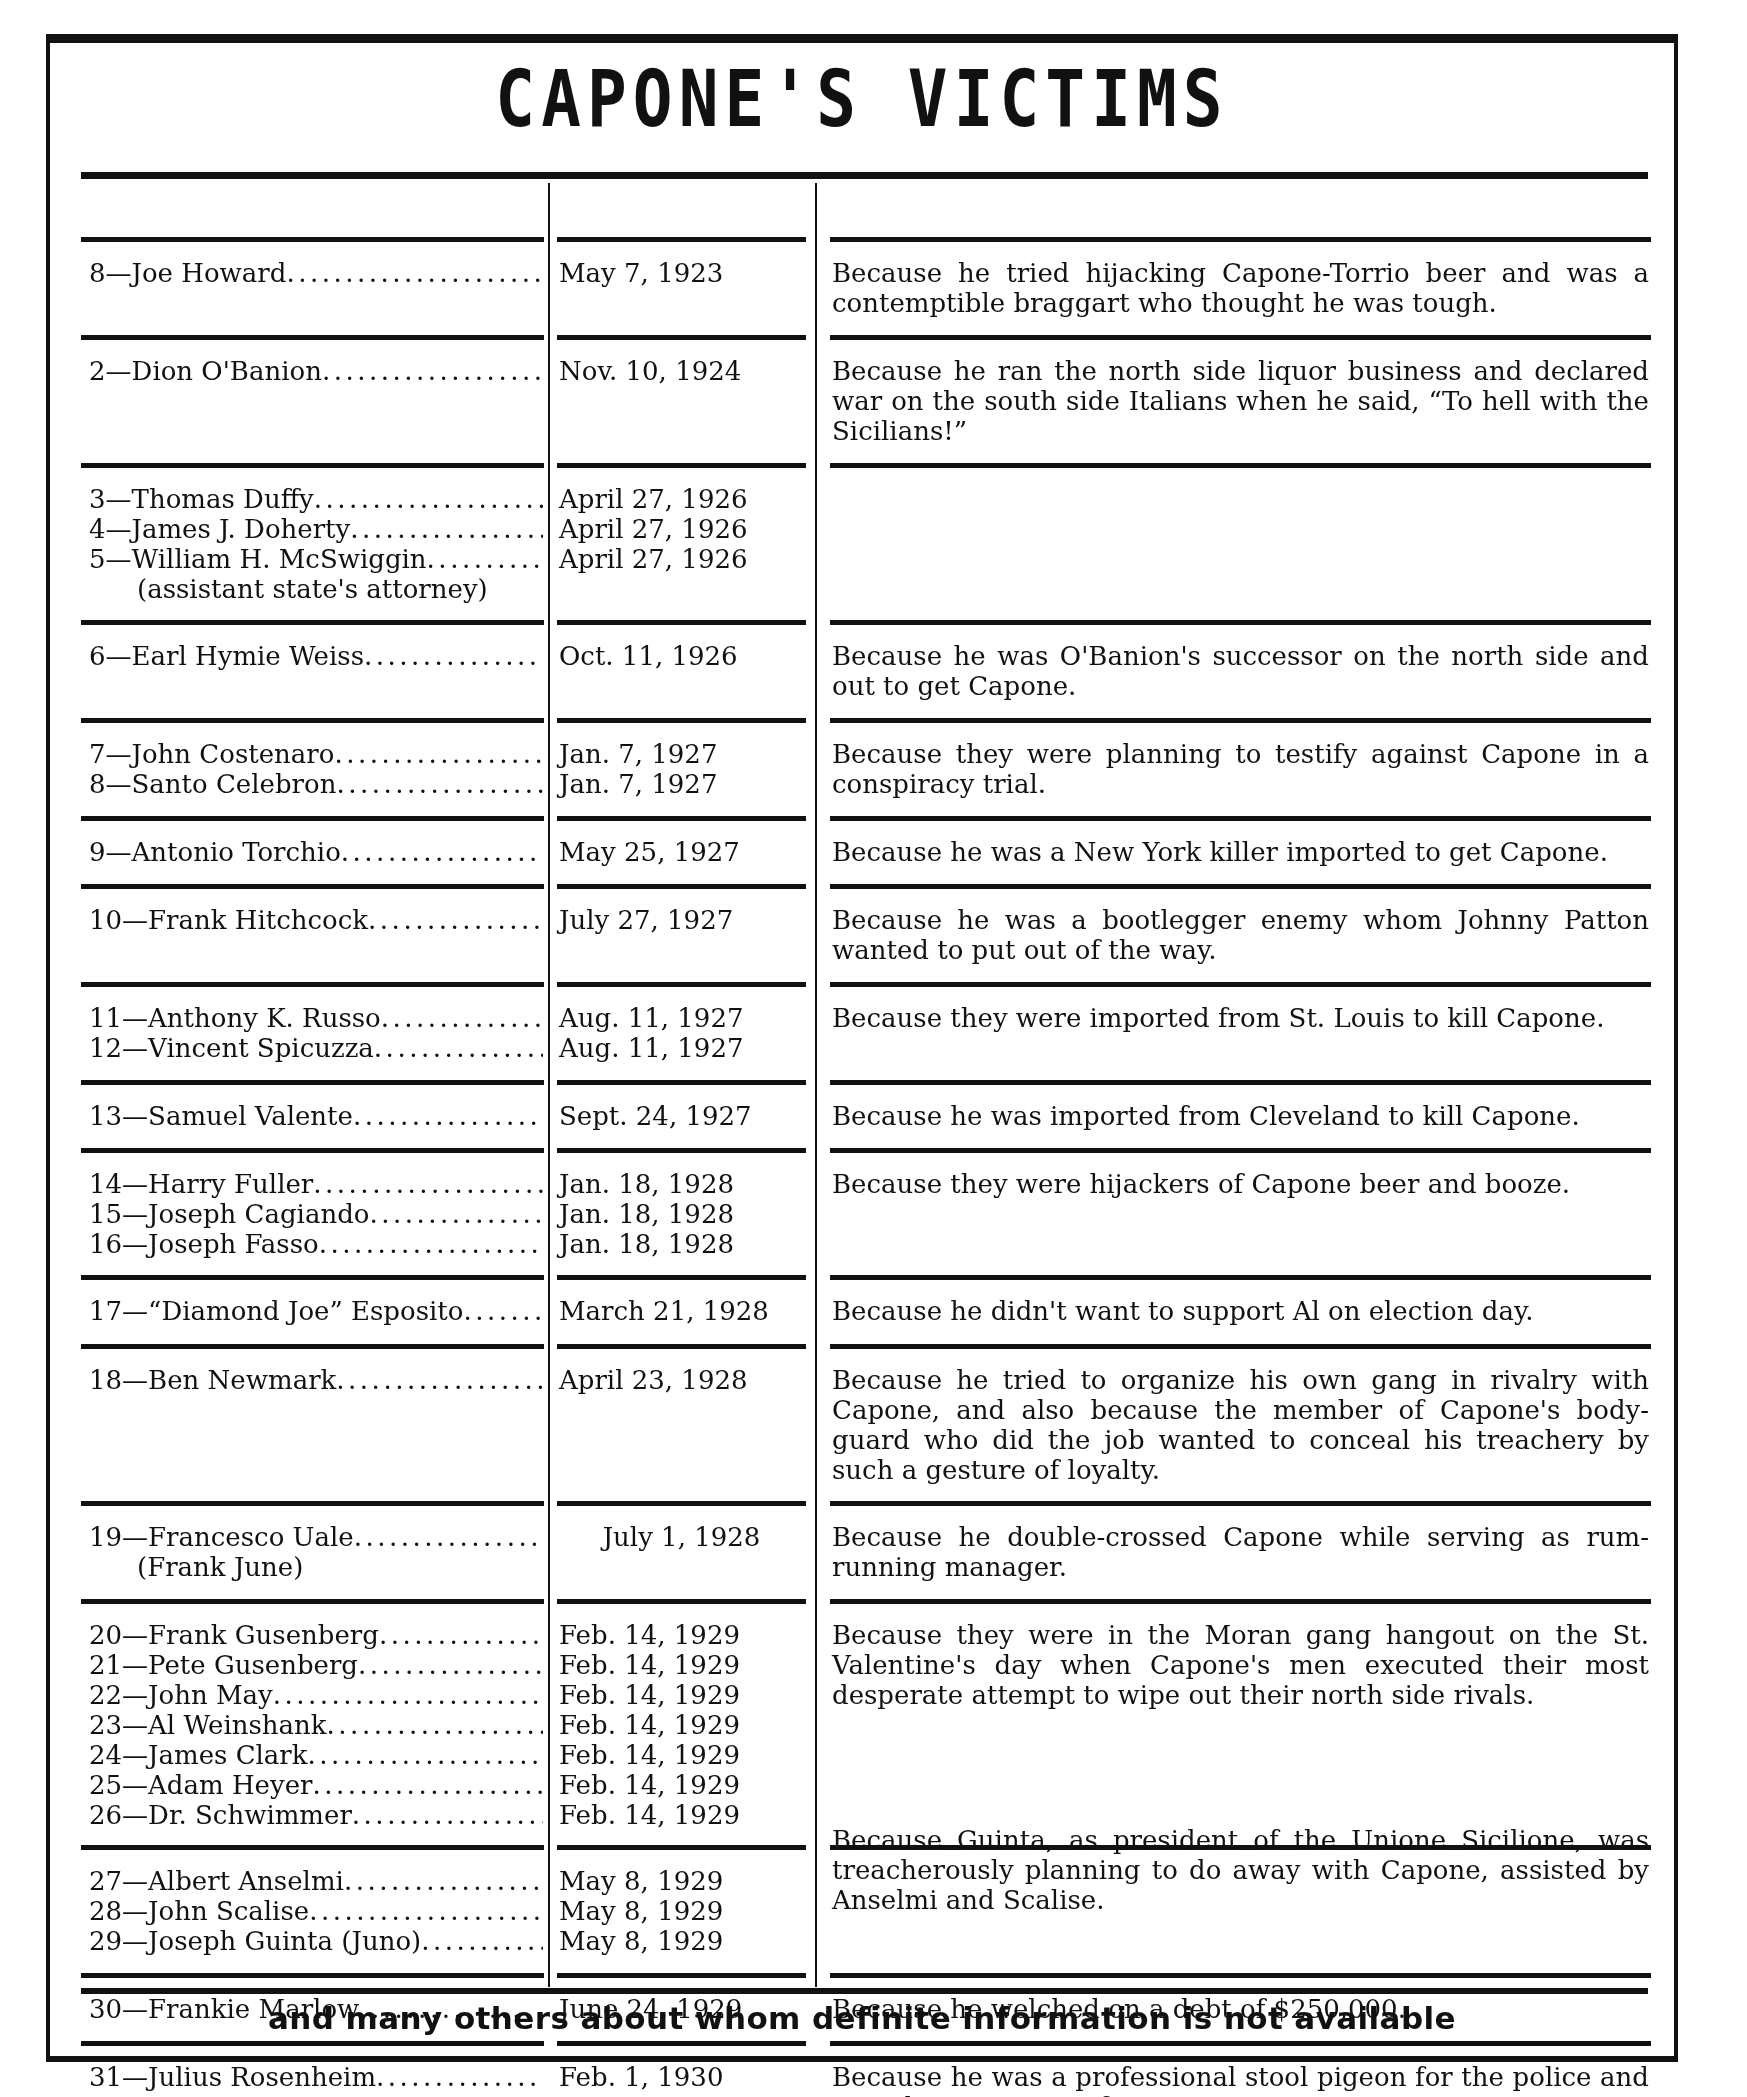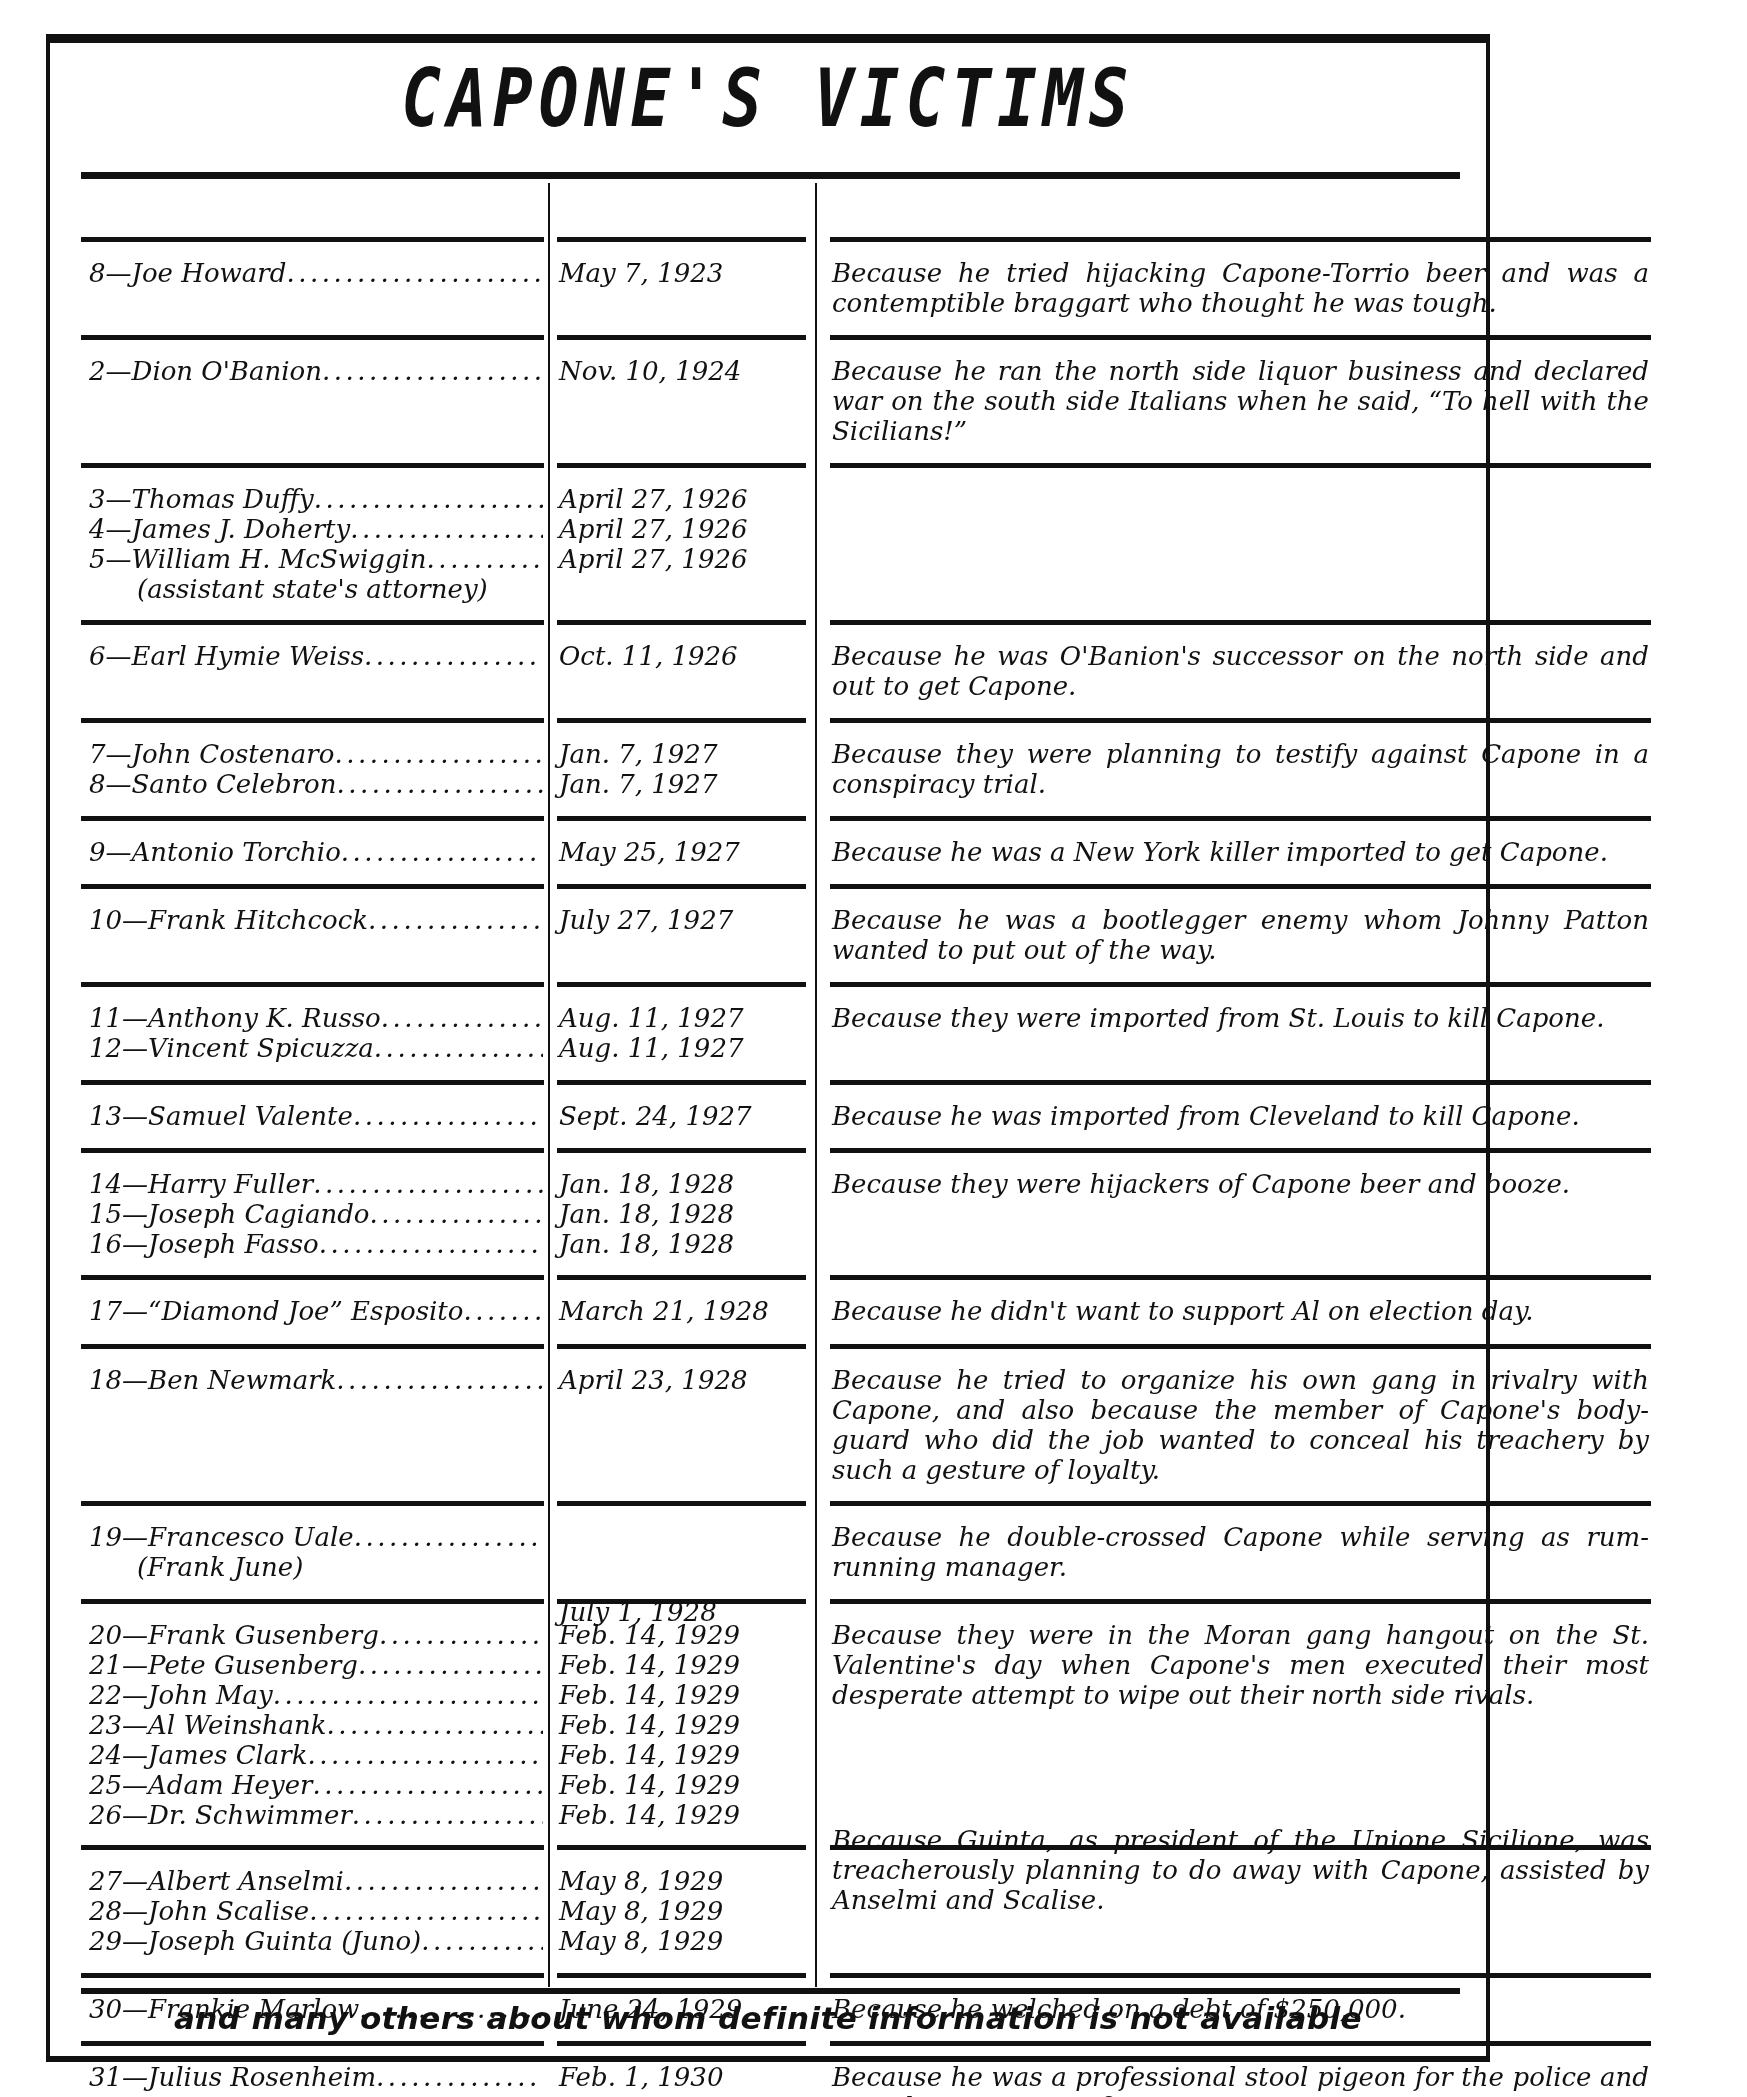--- a/index.html
+++ b/index.html
@@ -4,23 +4,23 @@
 <style>
   html, body { margin: 0; padding: 0; background: #ffffff; }
   body {
     width: 1748px; height: 2097px; position: relative; overflow: hidden;
     font-family: "DejaVu Serif", "Liberation Serif", serif; color: #111;
   }
   .left-margin-speck {
     position: absolute; left: 0; top: 0; width: 26px; height: 2097px;
   }
   .frame {
-    position: absolute; left: 46px; top: 34px; width: 1444px; height: 2028px;
+    position: absolute; left: 46px; top: 34px; width: 1632px; height: 2028px;
     border: 4.4px solid #111; box-sizing: border-box;
-    border-top-width: 9.6px; border-bottom-width: 6.1px; font-style: italic;
+    border-top-width: 9.6px; border-bottom-width: 6.1px;
   }
   .title {
     position: absolute; left: 0; right: 0; top: 24px; text-align: center;
     font-family: "DejaVu Sans Mono", "Liberation Mono", monospace;
     font-weight: bold; font-size: 66px; letter-spacing: 6.1px; line-height: 1;
     transform: scaleY(1.2);
   }
   .title-rule {
     position: absolute; left: 31px; right: 26px; top: 129px; height: 7px; background: #111;
   }
@@ -292,21 +292,21 @@
       <div class="rule n" style="top: 1458px;"></div>
       <div class="rule d" style="top: 1458px;"></div>
       <div class="rule r" style="top: 1458px;"></div>
       <div class="cell name" style="top: 1479px;">
         <div class="nm-line">
           <span class="txt">19—Francesco Uale</span>
           <span class="dots"></span>
         </div>
         <div class="nm-sub">(Frank June)</div>
       </div>
-      <div class="cell date" style="top: 1554px;">
+      <div class="cell date" style="top: 1479px; text-align: center;">
         <div class="date-line">July 1, 1928</div>
         <div class="date-line">&nbsp;</div>
       </div>
       <div class="cell reason" style="top: 1479px;">
         <p class="reason-para">Because he double-crossed Capone while serving as rum-running manager.</p>
       </div>
       <div class="rule n" style="top: 1556px;"></div>
       <div class="rule d" style="top: 1556px;"></div>
       <div class="rule r" style="top: 1556px;"></div>
       <div class="cell name" style="top: 1577px;">

